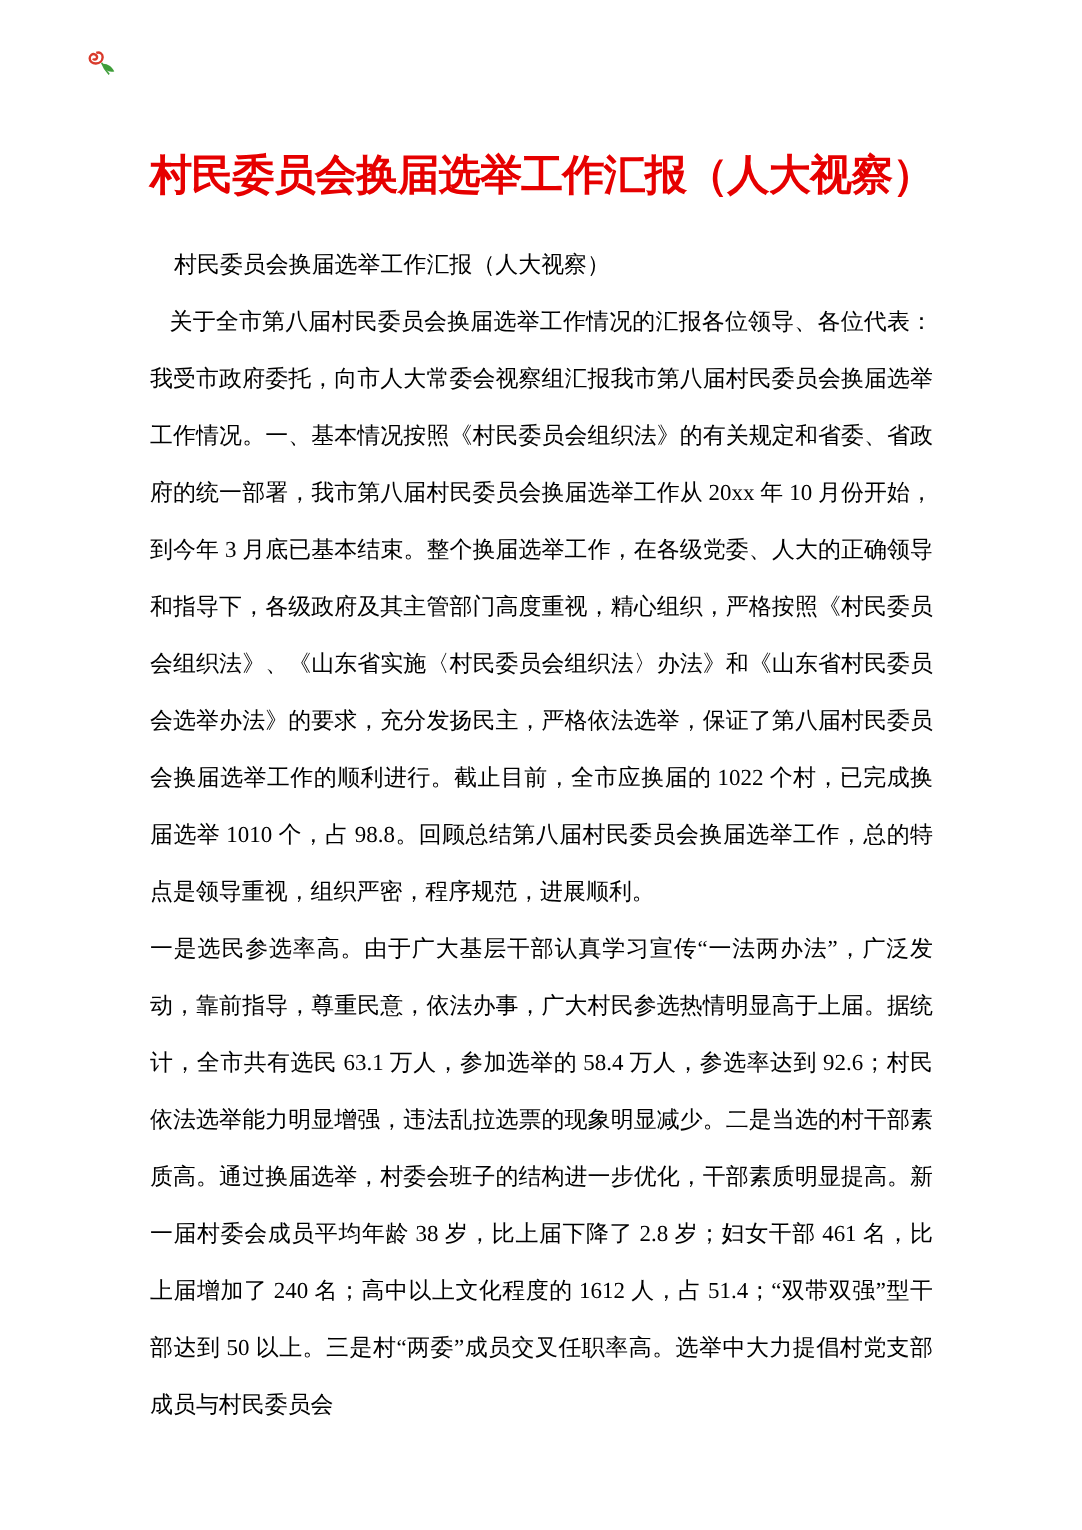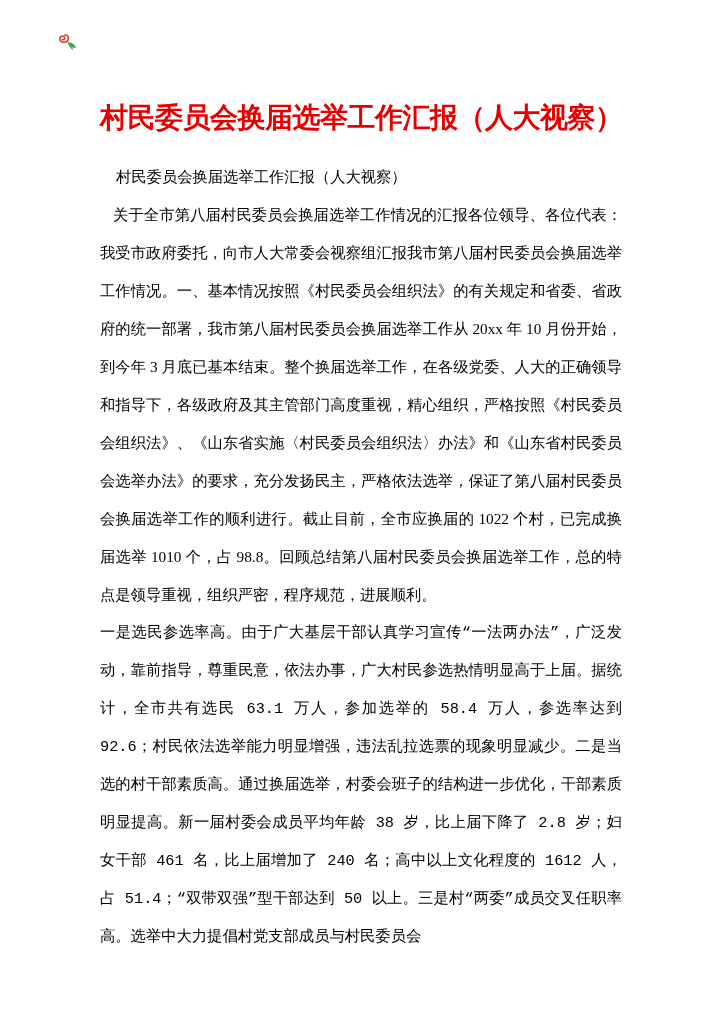--- a/index.html
+++ b/index.html
@@ -37,21 +37,21 @@
     top:158px;
     width:522px;
     font-size:15.3px;
     line-height:38px;
     text-align:justify;
     text-justify:inter-ideograph;
   }
   .content p{margin:0;padding:0;}
   .subtitle{text-indent:16px;text-align:left;}
   .para-first{text-indent:13px;}
-  .para-second{text-indent:0;font-family:Liberation Mono, monospace;}
+  .para-second{text-indent:0;}
 </style>
 </head>
 <body>
 
 <div class="page">
 
   <svg class="flower" viewBox="0 0 22 17" aria-hidden="true">
     <path d="M7.2 1.2 C9.6 0.4, 11.6 2.0, 11.4 4.3 C11.3 6.4, 9.5 8.2, 7.0 8.3 C4.6 8.4, 2.8 6.9, 2.8 4.8 C2.8 2.9, 4.6 1.6, 6.2 2.2 C7.6 2.7, 8.1 4.2, 7.3 5.2 C6.7 6.0, 5.4 5.9, 5.1 5.0" fill="none" stroke-width="1.6" stroke="#d93a2b"></path>
     <path d="M11.5 8.5 C14.5 8.3, 17.5 10.2, 19.2 13.6 C15.2 14.4, 12.2 12.6, 11.5 8.5 Z" fill="#3f9e3a"></path>
     <path d="M10.8 7.8 C11.8 10.5, 13.2 13.0, 15.8 15.6" fill="none" stroke-width="1.1" stroke="#3f9e3a"></path>

